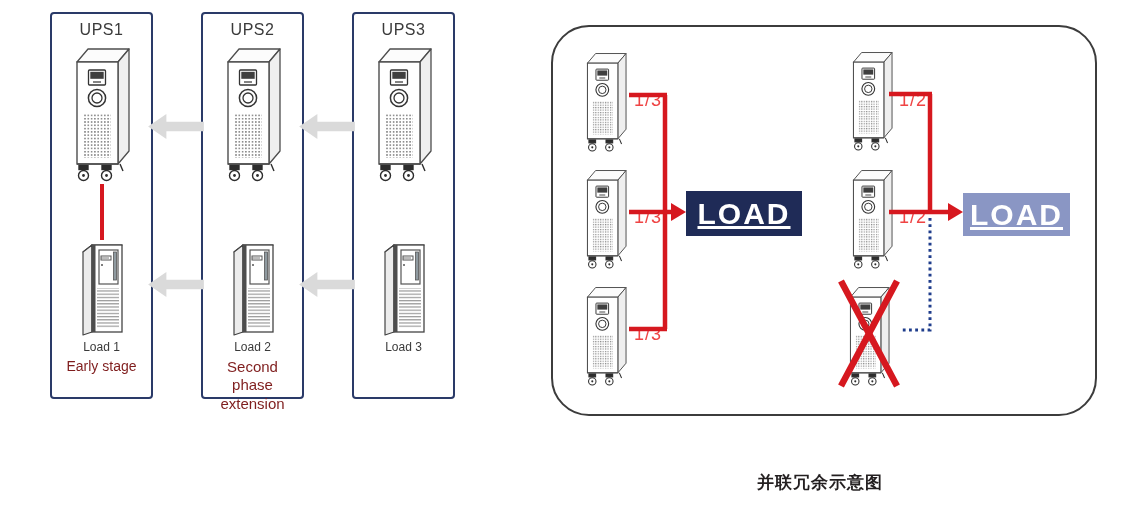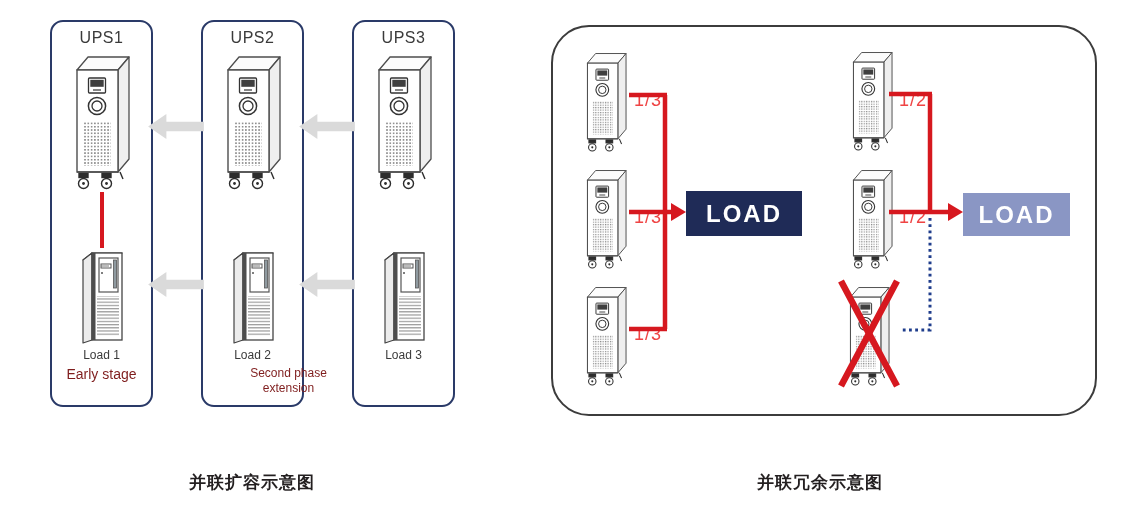--- a/index.html
+++ b/index.html
@@ -2,44 +2,44 @@
 <html><head>
 <meta charset="utf-8">
 <style>
   html,body { margin:0; padding:0; background:#ffffff; }
   .canvas {
     position:relative; width:1123px; height:518px; background:#ffffff;
     font-family:"Liberation Sans", sans-serif; color:#3d3d3d; overflow:hidden;
   }
   
   .panel {
-    position:absolute; top:20px; width:103px; height:387px; box-sizing:border-box;
-    border:2px solid #2a3a68; border-radius:13px; background:#fff;
+    position:absolute; top:12px; width:103px; height:387px; box-sizing:border-box;
+    border:2px solid #2a3a68; border-radius:4px; background:#fff;
   }
   .ups-label { text-align:center; margin-top:7px; font-size:16px; letter-spacing:0.5px; color:#3a3a3a; }
   .tower-main { display:block; margin:3px auto 0; }
   .cable {
     position:absolute; left:50%; margin-left:-2px; top:170px; width:4px; height:56px; background:#d6181f;
   }
   .load-pc { position:absolute; top:222px; left:50%; transform:translateX(-50%); }
   .load-title { position:absolute; top:326px; width:100%; text-align:center; font-size:12px; color:#3a3a3a; }
   .load-sub   { position:absolute; top:344px; width:100%; text-align:center; font-size:14px; line-height:1.22; color:#7f1d1d; padding:0 3px; box-sizing:border-box; }
-  .load-sub.small { font-size:12px;margin-left:36px; }
+  .load-sub.small { font-size:15px; }
   .garrow { position:absolute; width:58px; height:25px; }
   
   .rbox {
     position:absolute; left:551px; top:25px; width:546px; height:391px; box-sizing:border-box;
     border:2px solid #3c3c3c; border-radius:38px; background:#fff;
   }
   .tower-sm { position:absolute; }
   .share-label { position:absolute; font-size:18px; color:#ef4444; letter-spacing:1px;margin-top:28px; }
   .overlay { position:absolute; left:551px; top:25px; pointer-events:none; }
   .load-box {
     position:absolute; display:flex; align-items:center; justify-content:center;
-    color:#ffffff; font-weight:bold; font-size:24px; letter-spacing:2px;
+    color:#ffffff; font-weight:bold; font-size:30px; letter-spacing:2px;text-decoration:underline;
   }
   .load-box.dark  { left:686px; top:191px; width:116px; height:45px; background:#1f2b57; }
   .load-box.light { left:963px; top:193px; width:107px; height:43px; background:#8a96c4; }
   
   .caption {
     position:absolute; top:471px; width:280px; text-align:center;
     font-size:17px; font-weight:bold; color:#231f20; letter-spacing:1px;
   }
 </style>
 </head>
@@ -136,21 +136,20 @@
   <svg class="garrow" style="left:298px; top:114px">
       <use href="#sym-arrow"></use>
     </svg>
   <svg class="garrow" style="left:147px; top:272px">
       <use href="#sym-arrow"></use>
     </svg>
   <svg class="garrow" style="left:298px; top:272px">
       <use href="#sym-arrow"></use>
     </svg>
 
-  <div class="caption" style="left:112px">并联扩容示意图</div>
 
   <div class="rbox"></div>
 
   <svg class="tower-sm" style="left:583px; top:48px" width="46" height="106">
       <use href="#sym-ups"></use>
     </svg>
   <svg class="tower-sm" style="left:583px; top:165px" width="46" height="106">
       <use href="#sym-ups"></use>
     </svg>
   <svg class="tower-sm" style="left:583px; top:282px" width="46" height="106">

